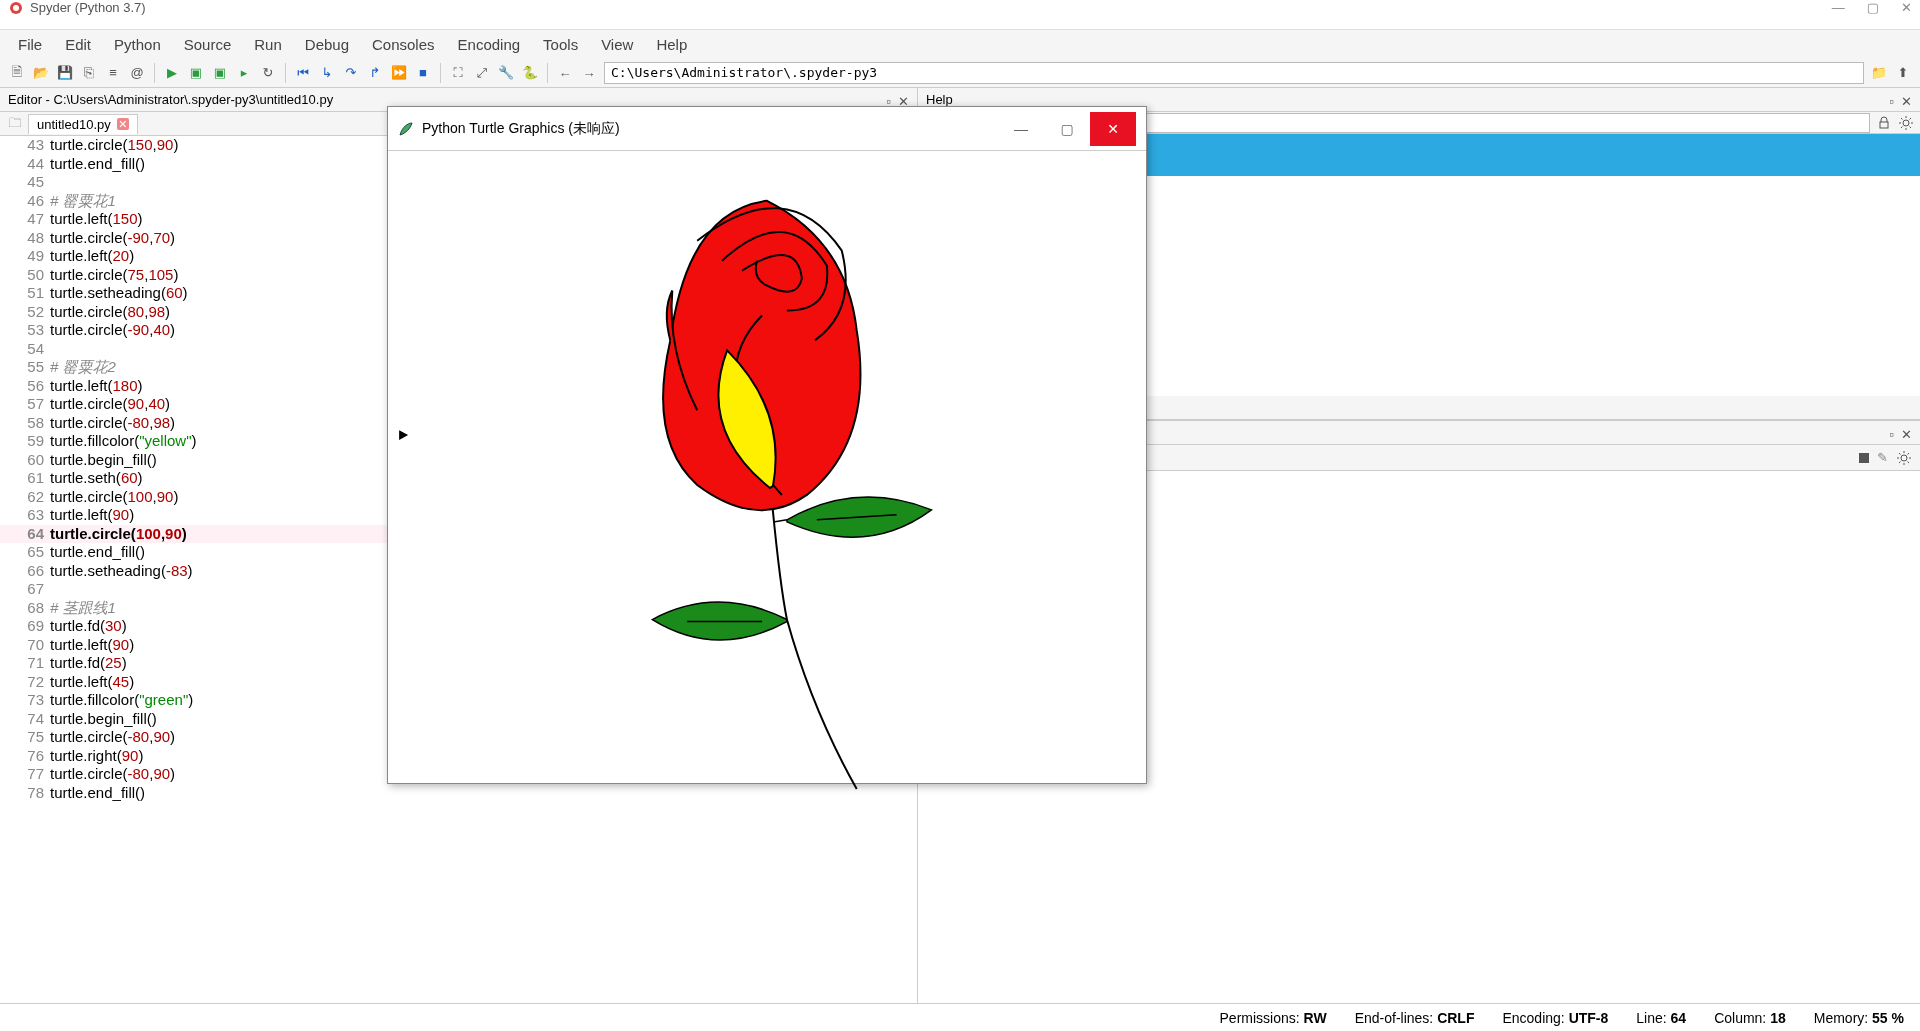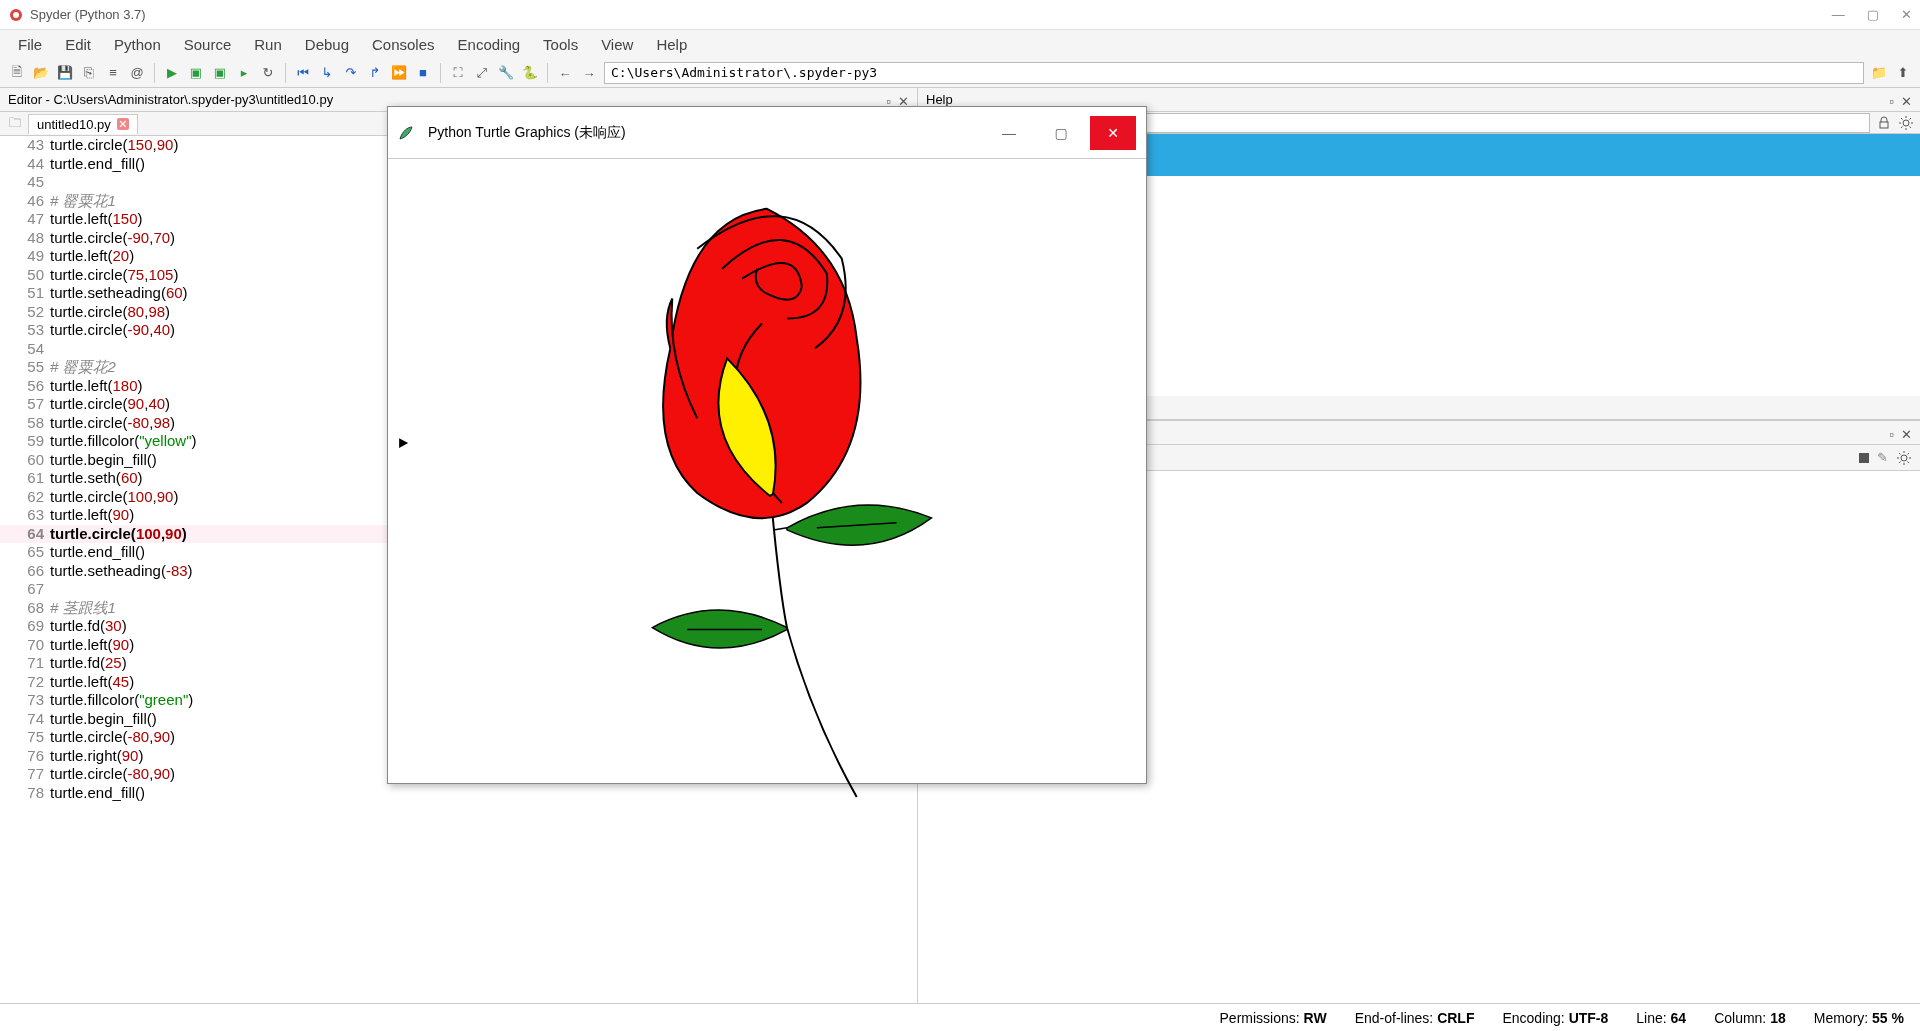--- a/index.html
+++ b/index.html
@@ -1,17 +1,17 @@
 <!DOCTYPE html>
 <html><head>
 <meta charset="utf-8">
 <style>
 * { margin: 0; padding: 0; box-sizing: border-box; font-family: "Segoe UI", Tahoma, sans-serif; }
 body { width: 1920px; height: 1031px; background: #f0f0f0; overflow: hidden; font-size: 13px; color: #000; position: relative; }
-.titlebar { height: 30px; background: #fff; display: flex; align-items: center; padding: 0 8px; border-bottom: 1px solid #e0e0e0; }
+.titlebar { height: 30px; background: #fff; display: flex; padding: 0 8px; border-bottom: 1px solid #e0e0e0; }
 .titlebar .logo { width: 16px; height: 16px; margin-right: 6px; }
 .titlebar .title { flex: 1; color: #555; font-size: 13px; }
 .titlebar .win-controls { display: flex; gap: 22px; color: #888; }
 .menubar { height: 28px; background: #f5f5f5; display: flex; align-items: center; padding: 0 8px; gap: 3px; font-size: 15px; color: #444; }
 .menubar .menu-item { padding: 3px 10px; cursor: default; }
 .toolbar { height: 30px; background: #f5f5f5; display: flex; align-items: center; padding: 0 8px; gap: 6px; border-bottom: 1px solid #ccc; }
 .tool-icon { width: 18px; height: 18px; display: inline-flex; align-items: center; justify-content: center; color: #555; cursor: pointer; }
 .tool-sep { width: 1px; height: 20px; background: #ccc; margin: 0 2px; }
 .run-icon { color: #2a9d3f; }
 .stop-icon { color: #2060c0; }
@@ -47,21 +47,21 @@
 .console-toolbar { height: 26px; background: #f5f5f5; border-bottom: 1px solid #ccc; display: flex; justify-content: flex-end; align-items: center; padding: 0 8px; gap: 8px; }
 .console-body { flex: 1; background: #fff; font-family: Consolas, monospace; font-size: 14px; padding: 6px 10px; overflow: auto; }
 .console-body .path-cy { color: #13a9a9; }
 .console-body .path-gr { color: #2a8f2a; }
 .statusbar { position: absolute; bottom: 0; left: 0; right: 0; height: 28px; background: #fff; border-top: 1px solid #ccc; display: flex; align-items: center; justify-content: flex-end; gap: 28px; padding: 0 16px; font-size: 14px; }
 .statusbar b { font-weight: bold; }
 .blue-band { background: #2ca9e1; height: 42px; width: 100%; }
 .lock-icon, .gear-icon { color: #555; width: 16px; height: 16px; }
 
 .turtle-window { position: absolute; left: 387px; top: 106px; width: 760px; height: 678px; background: #fff; border: 1px solid #888; box-shadow: 2px 2px 8px rgba(0,0,0,0.3); z-index: 100; }
-.turtle-title { height: 52px; display: flex; align-items: center; padding: 0 10px; font-size: 14px; border-bottom: 1px solid #ccc; gap: 6px; }
+.turtle-title { height: 44px; display: flex; align-items: center; padding: 0 10px; font-size: 14px; border-bottom: 1px solid #ccc; }
 .turtle-title .feather { width: 16px; height: 16px; margin-right: 8px; }
 .turtle-title .spacer { flex: 1; }
 .turtle-title .wbtn { width: 46px; height: 34px; display: flex; align-items: center; justify-content: center; color: #666; }
 .turtle-title .wbtn.close { background: #e81123; color: #fff; }
 .turtle-canvas { width: 100%; height: calc(100% - 34px); }
 svg { display: block; }
 .folder-icon { color: #888; }
 .sq { width:10px; height:10px; background:#555; display:inline-block; }
 </style>
 </head>

